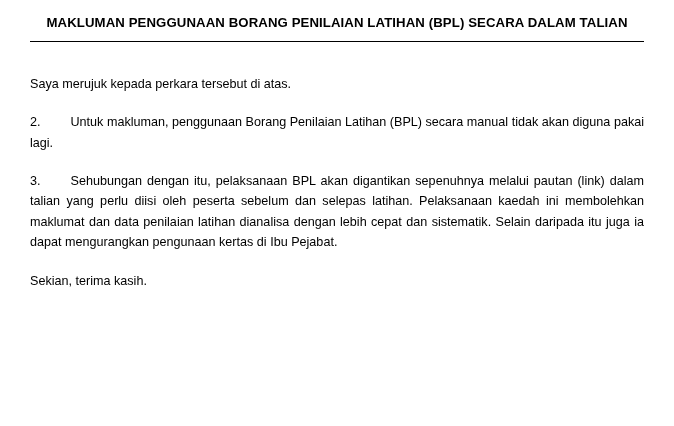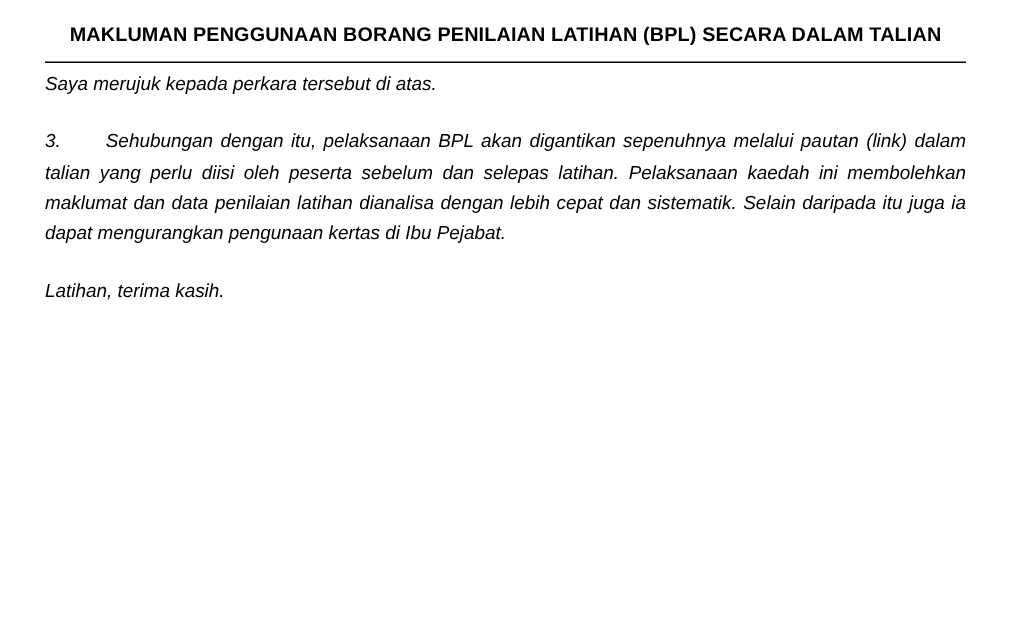--- a/index.html
+++ b/index.html
@@ -30,22 +30,21 @@
     margin: 0 14px 0 14px;
     text-transform: uppercase;
   }
   .title-rule {
     border: none;
     border-top: 1.6px solid #000;
     margin: 9px 0 0 0;
     width: 100%;
   }
   .body-block {
-    margin-top: 4px;
-    font-style: italic;
+    margin-top: 32px;
   }
   p.para {
     margin: 0 0 18px 0;
     font-size: 12.6px;
     line-height: 1.62;
     text-align: justify;
     text-justify: inter-word;
     hyphens: none;
   }
   p.para:last-child {
@@ -70,24 +69,27 @@
 
   <div class="doc-title">MAKLUMAN PENGGUNAAN BORANG PENILAIAN LATIHAN (BPL) SECARA DALAM TALIAN</div>
   <hr class="title-rule">
 
   <div class="body-block">
 
     <p class="para">
       <span>Saya merujuk kepada perkara tersebut di atas.</span>
     </p>
 
+    <p class="para">
+      <span class="num">2.</span><span class="gap-sm"></span><span>Untuk makluman, penggunaan Borang Penilaian Latihan (BPL) secara manual tidak akan diguna pakai lagi.</span>
+    </p>
 
     <p class="para">
       <span class="num">3.</span><span class="gap-sm"></span><span>Sehubungan dengan itu, pelaksanaan BPL akan digantikan sepenuhnya melalui pautan (link) dalam talian yang perlu diisi oleh peserta sebelum dan selepas latihan. Pelaksanaan kaedah ini membolehkan maklumat dan data penilaian latihan dianalisa dengan lebih cepat dan sistematik. Selain daripada itu juga ia dapat mengurangkan pengunaan kertas di Ibu Pejabat.</span>
     </p>
 
 
     <p class="para">
-      <span>Latihan, terima kasih.</span>
+      <span>Sekian, terima kasih.</span>
     </p>
 
   </div>
 </div>
 
 </body></html>

